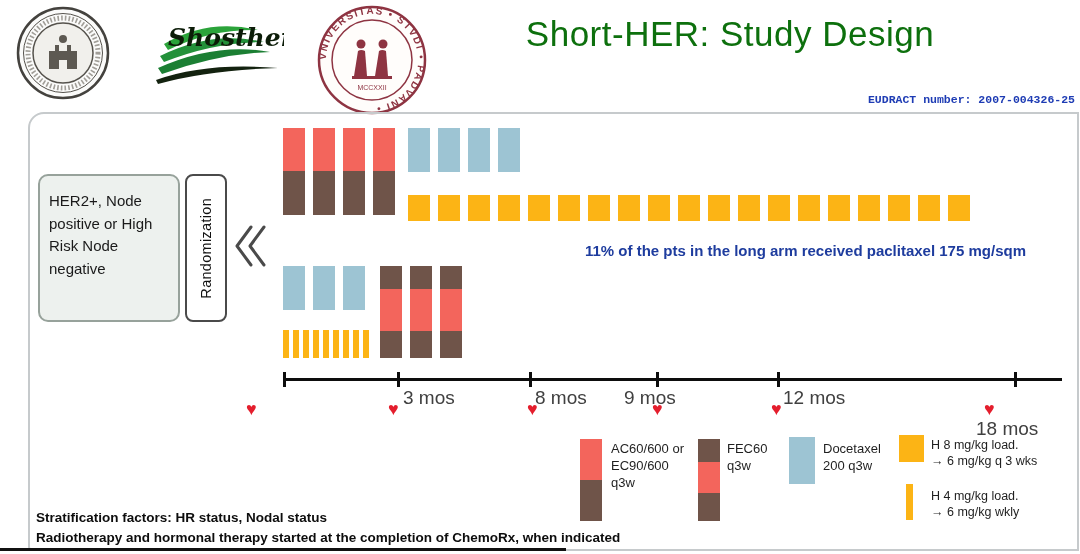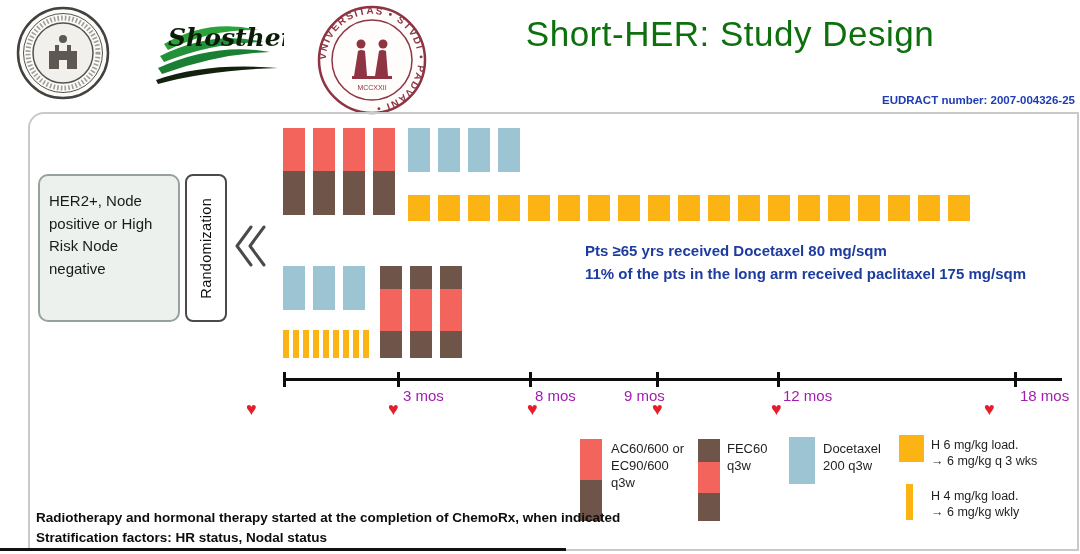--- a/index.html
+++ b/index.html
@@ -10,21 +10,21 @@
   
   .logo1{position:absolute;left:16px;top:6px;}
   .logo2{position:absolute;left:146px;top:6px;}
   .logo3{position:absolute;left:316px;top:4px;}
   .title{
     position:absolute;left:450px;top:14px;width:560px;text-align:center;
     font-size:35px;font-weight:400;color:var(--green,#0d700d);letter-spacing:.5px;
   }
   .registry{
     position:absolute;right:5px;top:92px;text-align:right;
-    font-size:11.5px;font-weight:700;color:var(--regblue,#1e3cb4);line-height:1.45;
+    font-size:11.5px;font-weight:700;color:var(--regblue,#1e3cb4);line-height:1.45;font-family:Liberation Mono, monospace;
   }
   
   .main-panel{
     position:absolute;left:28px;top:112px;width:1047px;height:435px;
     border:2px solid #c6cacc;border-radius:16px 0 0 4px;
   }
   .elig-box{
     position:absolute;left:38px;top:174px;width:120px;height:116px;padding:14px 9px;
     background:#edf1ee;border:2px solid #97a29b;border-radius:10px;
     font-size:15px;line-height:1.5;color:#1a1a1a;
@@ -58,22 +58,22 @@
   .r-short-fec{left:380px;top:266px;}
   
   .notes{
     position:absolute;left:585px;top:239px;
     font-size:15px;font-weight:700;color:var(--notesblue,#1e3c9e);line-height:1.55;
   }
   
   .tl-axis{position:absolute;left:283px;top:378px;width:779px;height:3px;background:#0d0d0d;}
   .tick{position:absolute;top:372px;width:3px;height:15px;background:#0d0d0d;}
   .tk0{left:283px;} .tk1{left:397px;} .tk2{left:529px;} .tk3{left:656px;} .tk4{left:777px;} .tk5{left:1014px;}
-  .tl-label{position:absolute;top:387px;font-size:15px;color:#a21caf;}
-  .tlb0{left:403px;} .tlb1{left:535px;} .tlb2{left:624px;} .tlb3{left:783px;} .tlb4{left:1020px;}
+  .tl-label{position:absolute;top:387px;font-size:19px;color:#404040;}
+  .tlb0{left:403px;} .tlb1{left:535px;} .tlb2{left:624px;} .tlb3{left:783px;} .tlb4{left:976px;margin-top:31px;}
   .heart{position:absolute;top:399px;font-size:18px;color:var(--heart,#e41e2d);}
   .hx0{left:246px;} .hx1{left:388px;} .hx2{left:527px;} .hx3{left:652px;} .hx4{left:771px;} .hx5{left:984px;}
   
   .lg-block{position:absolute;width:22px;display:flex;flex-direction:column;}
   .lg-acec{left:580px;top:439px;}
   .lg-acec .a{height:41px;} .lg-acec .b{height:41px;}
   .lg-fec{left:698px;top:439px;}
   .lg-fec .t{height:23px;} .lg-fec .m{height:31px;} .lg-fec .b2{height:28px;}
   .lg-doc{position:absolute;left:789px;top:437px;width:26px;height:47px;background:var(--blue,#9dc4d3);}
   .lg-h8{position:absolute;left:899px;top:435px;width:25px;height:27px;background:var(--yellow,#fcb415);}
@@ -221,21 +221,20 @@
       <div class="blk brown fec-b"></div>
     </div>
     <div class="col">
       <div class="blk brown fec-t"></div>
       <div class="blk red fec-m"></div>
       <div class="blk brown fec-b"></div>
     </div>
   </div>
 
 <div class="notes">
-  <div>Pts ≥65 yrs received  Docetaxel 80 mg/sqm</div>
   <div>11% of the pts in the long arm received paclitaxel 175 mg/sqm</div>
 </div>
 
 <div class="tl-axis"></div>
 <div class="tick tk0"></div>
 <div class="tick tk1"></div>
 <div class="tick tk2"></div>
 <div class="tick tk3"></div>
 <div class="tick tk4"></div>
 <div class="tick tk5"></div>
@@ -272,27 +271,27 @@
 </div>
 
 <div class="lg-doc"></div>
 <div class="lg-label lb-doc">
   <div>Docetaxel</div>
   <div>200 q3w</div>
 </div>
 
 <div class="lg-h8"></div>
 <div class="lg-label lb-h8">
-  <div>H 6 mg/kg load.</div>
+  <div>H 8 mg/kg load.</div>
   <div>→ 6 mg/kg q 3 wks</div>
 </div>
 
 <div class="lg-h4"></div>
 <div class="lg-label lb-h4">
   <div>H 4 mg/kg load.</div>
   <div>→ 6 mg/kg wkly</div>
 </div>
 
 <div class="footer">
+  <div>Stratification factors: HR status, Nodal status</div>
   <div>Radiotherapy and hormonal therapy started at the completion of ChemoRx, when indicated</div>
-  <div>Stratification factors: HR status, Nodal status</div>
 </div>
 <div class="bottom-line"></div>
 
 </body></html>

